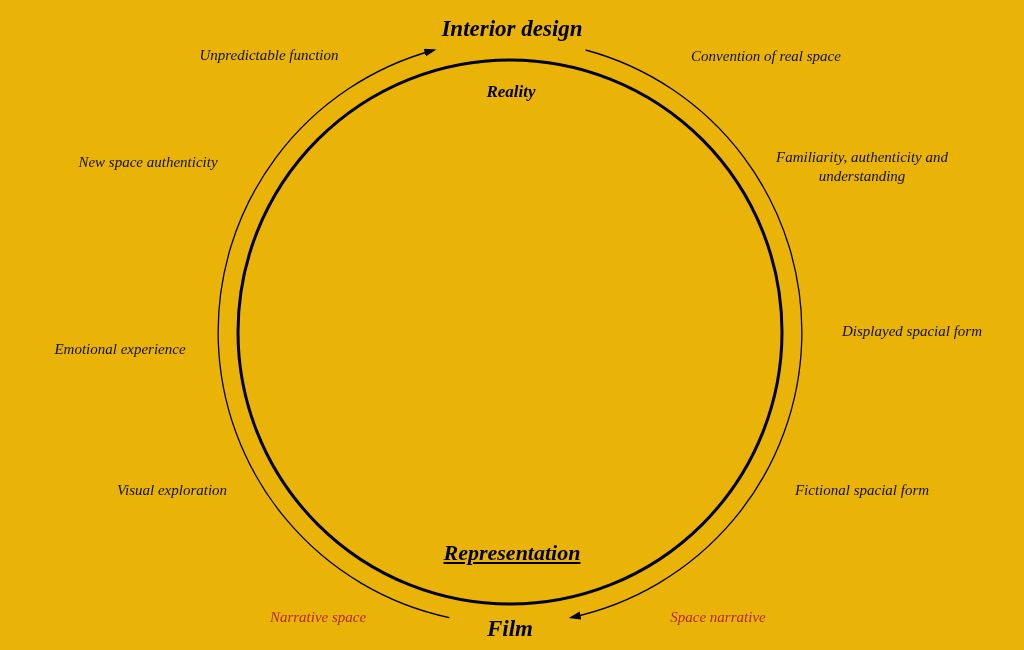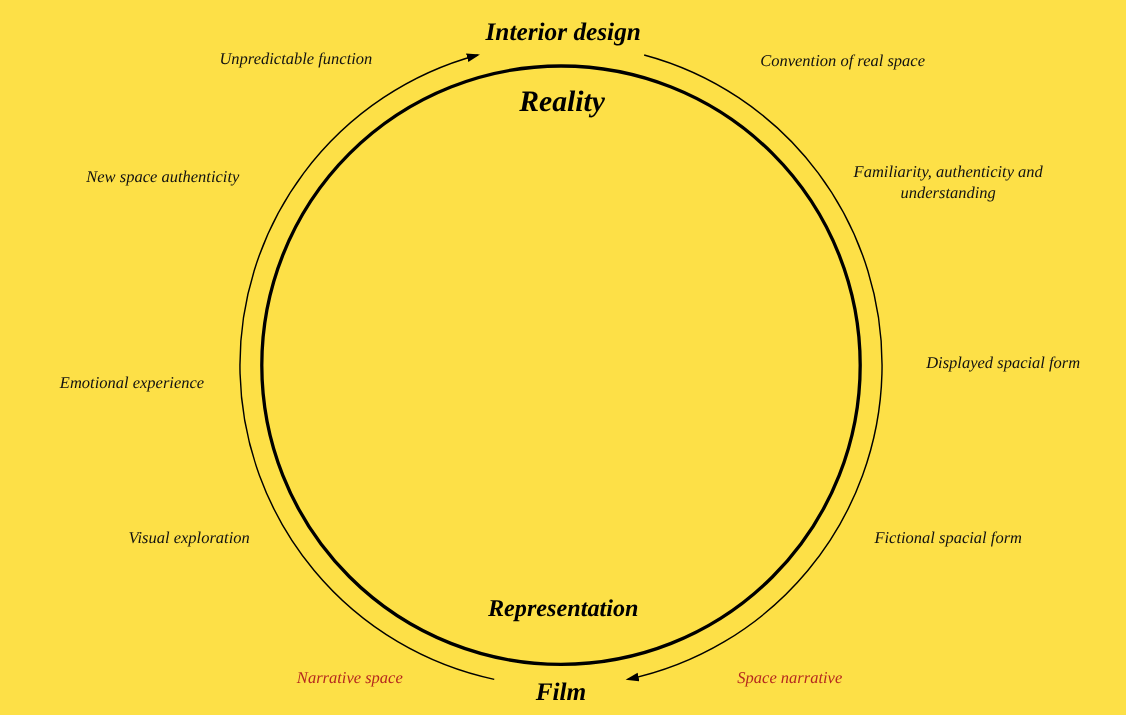--- a/index.html
+++ b/index.html
@@ -4,21 +4,21 @@
 <style>
   html, body {
     margin: 0;
     padding: 0;
     background: #ffffff;
   }
   .canvas {
     position: relative;
     width: 1024px;
     height: 650px;
-    background: #fde047;
+    background: #eab308;
     overflow: hidden;
     font-family: "Liberation Serif", "DejaVu Serif", serif;
   }
   svg.diagram-lines {
     position: absolute;
     inset: 0;
   }
   .label {
     position: absolute;
     transform: translate(-50%, -50%);
@@ -40,21 +40,21 @@
     font-weight: bold;
     font-size: 23px;
     color: #000000;
     white-space: nowrap;
   }
   .inner-title {
     position: absolute;
     transform: translate(-50%, -50%);
     font-style: italic;
     font-weight: bold;
-    font-size: 27px;
+    font-size: 17px;
     color: #000000;
     white-space: nowrap;
   }
   .red {
     color: #b5291f;
   }
 </style>
 </head>
 <body>
 
@@ -71,21 +71,21 @@
 
     <path d="M 449.3 617.6 A 292 292 0 0 1 434.4 50.0" fill="none" stroke="#000000" stroke-width="1.3" marker-end="url(#arrowhead)"></path>
 
     <path d="M 585.6 50.0 A 292 292 0 0 1 570.7 617.6" fill="none" stroke="#000000" stroke-width="1.3" marker-end="url(#arrowhead)"></path>
   </svg>
 
   <div class="node-title" style="left:512px; top:29px;">Interior design</div>
   <div class="node-title" style="left:510px; top:629px;text-align:center;">Film</div>
 
   <div class="inner-title" style="left:511px; top:92px;">Reality</div>
-  <div class="inner-title" style="left:512px; top:553px; font-size:22px;">Representation</div>
+  <div class="inner-title" style="left:512px; top:553px; font-size:22px;text-decoration:underline;">Representation</div>
 
   <div class="label" style="left:269px; top:55px;">Unpredictable function</div>
   <div class="label" style="left:148px; top:162px;">New space authenticity</div>
   <div class="label" style="left:120px; top:330px;margin-top:19px;">Emotional experience</div>
   <div class="label" style="left:172px; top:490px;text-align:center;">Visual exploration</div>
   <div class="label red" style="left:318px; top:617px;">Narrative space</div>
 
   <div class="label" style="left:766px; top:56px;">Convention of real space</div>
   <div class="label wrap" style="left:862px; top:167px;">Familiarity, authenticity and understanding</div>
   <div class="label" style="left:912px; top:331px;">Displayed spacial form</div>

